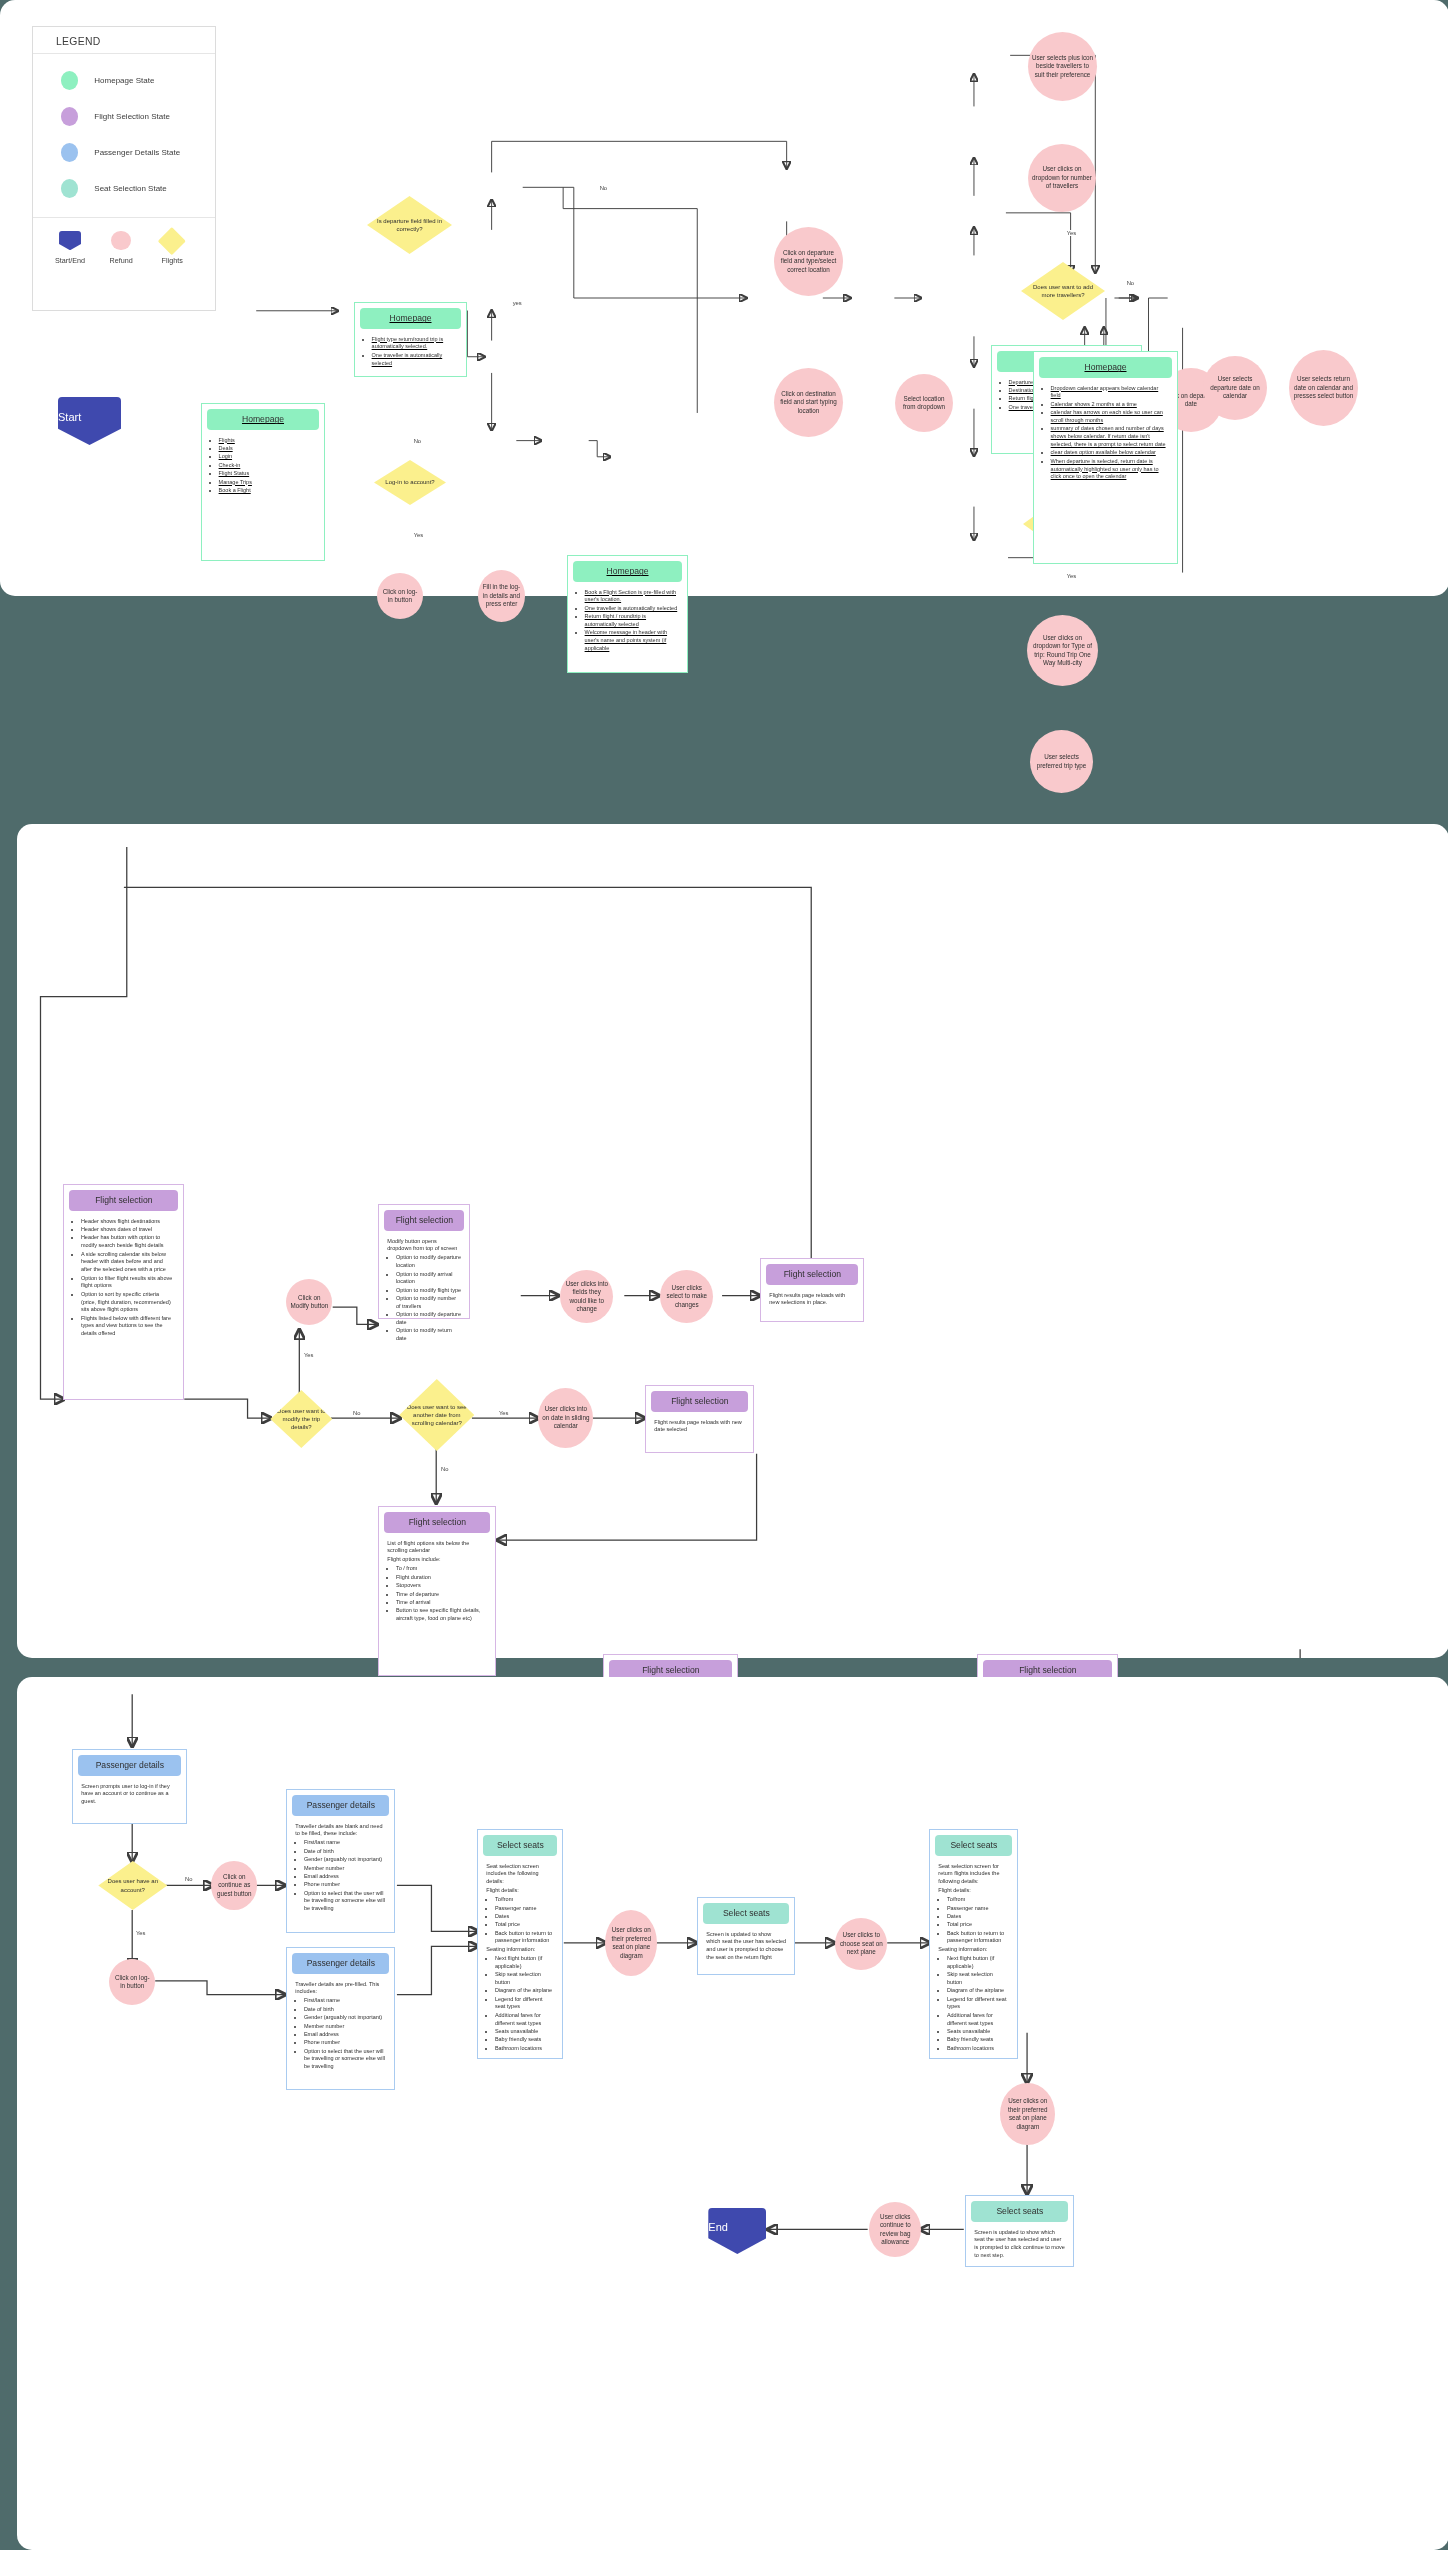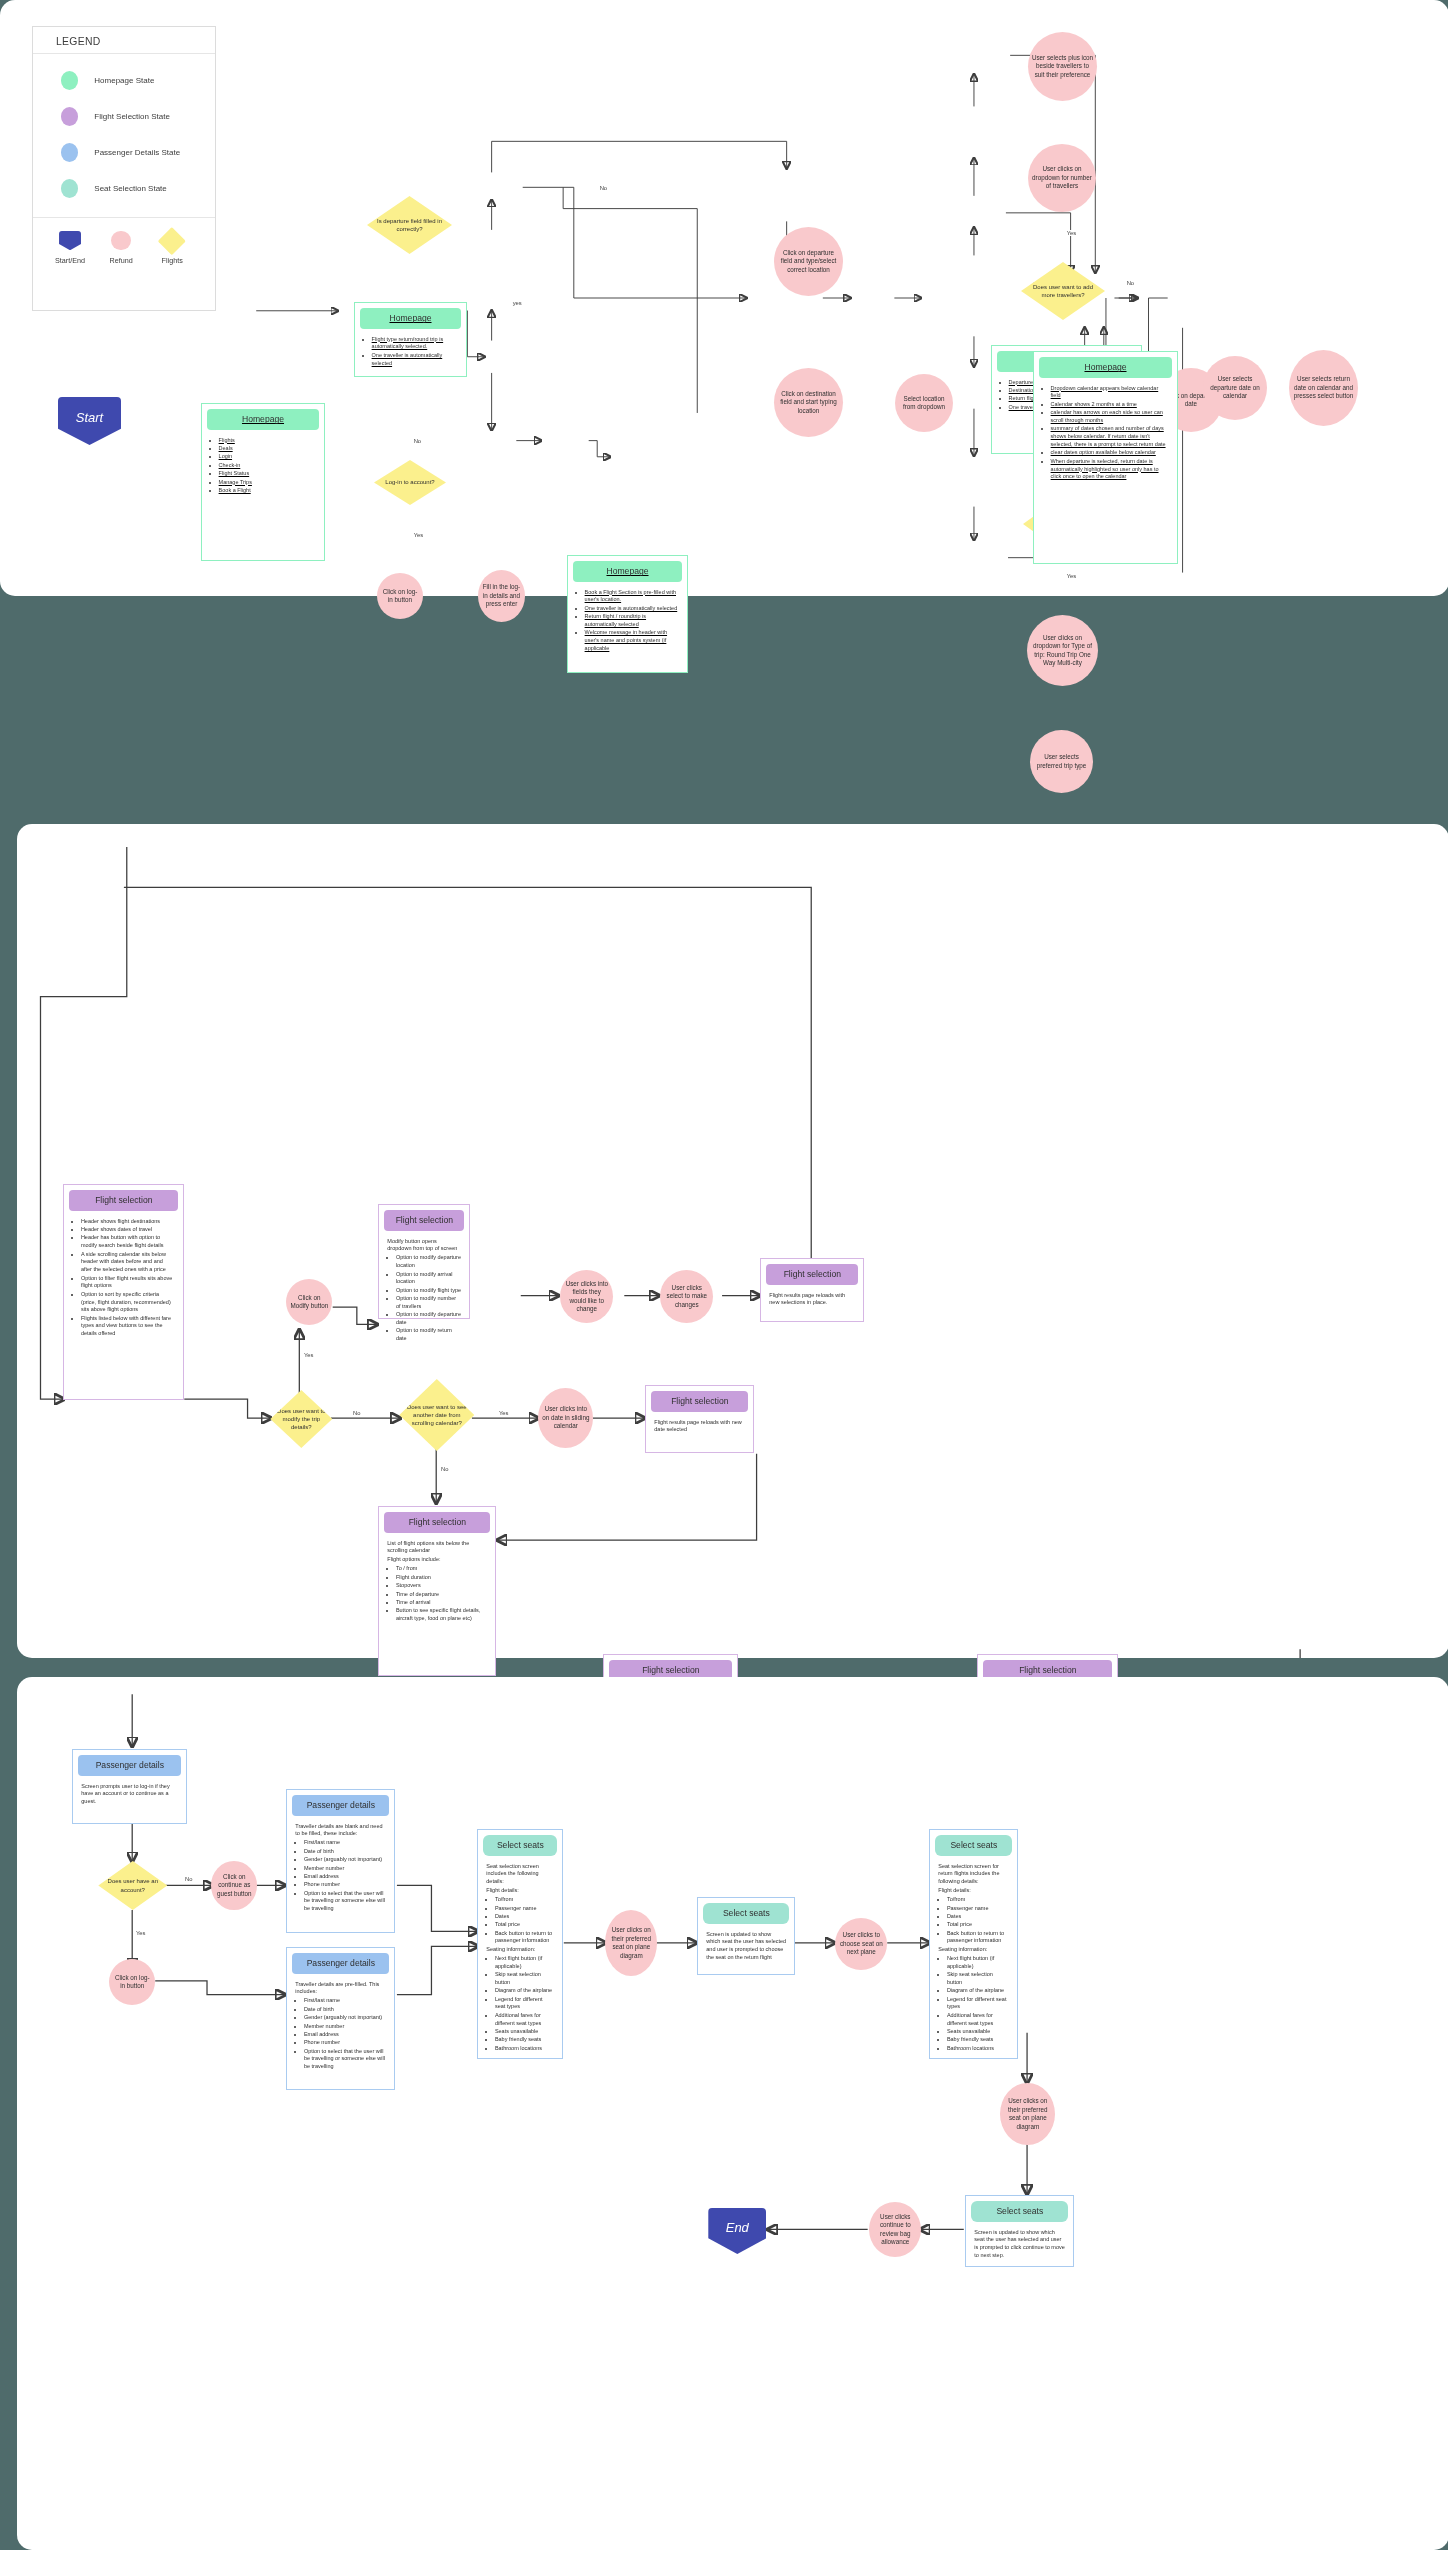--- a/index.html
+++ b/index.html
@@ -43,23 +43,23 @@
     clip-path: polygon(0 0, 100% 0, 100% 68%, 50% 100%, 0 68%);
     border-radius: 2.9px 2.9px 0 0;
   }
   .sh-action { width: 19.6px; height: 19.6px; border-radius: 50%; background:#f9c9cc; margin: 0 auto; }
   .sh-dec { width: 19.6px; height: 19.6px; background:#fbf08d; transform: rotate(45deg); margin: 0 auto; border-radius: 1.7px; }
 
   
   .node { position: absolute; }
 
   .startend {
-    background: #3f49ae; color: #fff; display:flex; align-items:center; justify-content:center;
-    font-size: 13px; clip-path: polygon(0 0,100% 0,100% 66%,50% 100%,0 66%);
-    border-radius: 4px 4px 0 0; padding-bottom: 8px; font-style: italic;
+    background: #3f49ae; color: #fff; display:flex; align-items:center; justify-content:flex-start;
+    font-size: 11px; clip-path: polygon(0 0,100% 0,100% 66%,50% 100%,0 66%);
+    border-radius: 4px 4px 0 0; padding-bottom: 8px;
   }
   .action {
     background:#f9c9cc; border-radius:50%; display:flex; align-items:center; justify-content:center;
     text-align:center; font-size:6.3px; color:#2f2f2f; line-height:1.35; padding: 2.3px 3.5px;
   }
   .decision {
     background:#fbf08d; display:flex; align-items:center; justify-content:center;
     text-align:center; font-size:6px; color:#2f2f2f; line-height:1.35;
     clip-path: polygon(50% 0, 100% 50%, 50% 100%, 0 50%); padding: 0 5.8px;
   }
@@ -75,21 +75,21 @@
   .card-body li { margin: 0 0 0.6px 0; }
 
   
   .t-home { border-color:#8ef0c0;text-decoration:underline; }
   .t-home .card-hd { background:#8ef0c0; }
   .t-flight { border-color:#d6b6e4; }
   .t-flight .card-hd { background:#c79fdb; }
   .t-pass { border-color:#a9cbf0; }
   .t-pass .card-hd { background:#9bc2ef; }
   .t-seat { border-color:#a9cbf0; }
-  .t-seat .card-hd { background:#9fe3d2;border-radius:6px; }
+  .t-seat .card-hd { background:#9fe3d2; }
 
   
   .edges { position:absolute; left:0; top:0; width:100%; height:100%; pointer-events:none; }
   .edges path, .edges line { fill:none; stroke:#3d3d3d; stroke-width:2.2; }
   .elabel { position:absolute; font-size:5.8px; color:#3c3c3c; background:#fff; padding:0 1.7px; }
 </style>
 </head>
 <body>
 
 <div class="panel" id="panel1">

